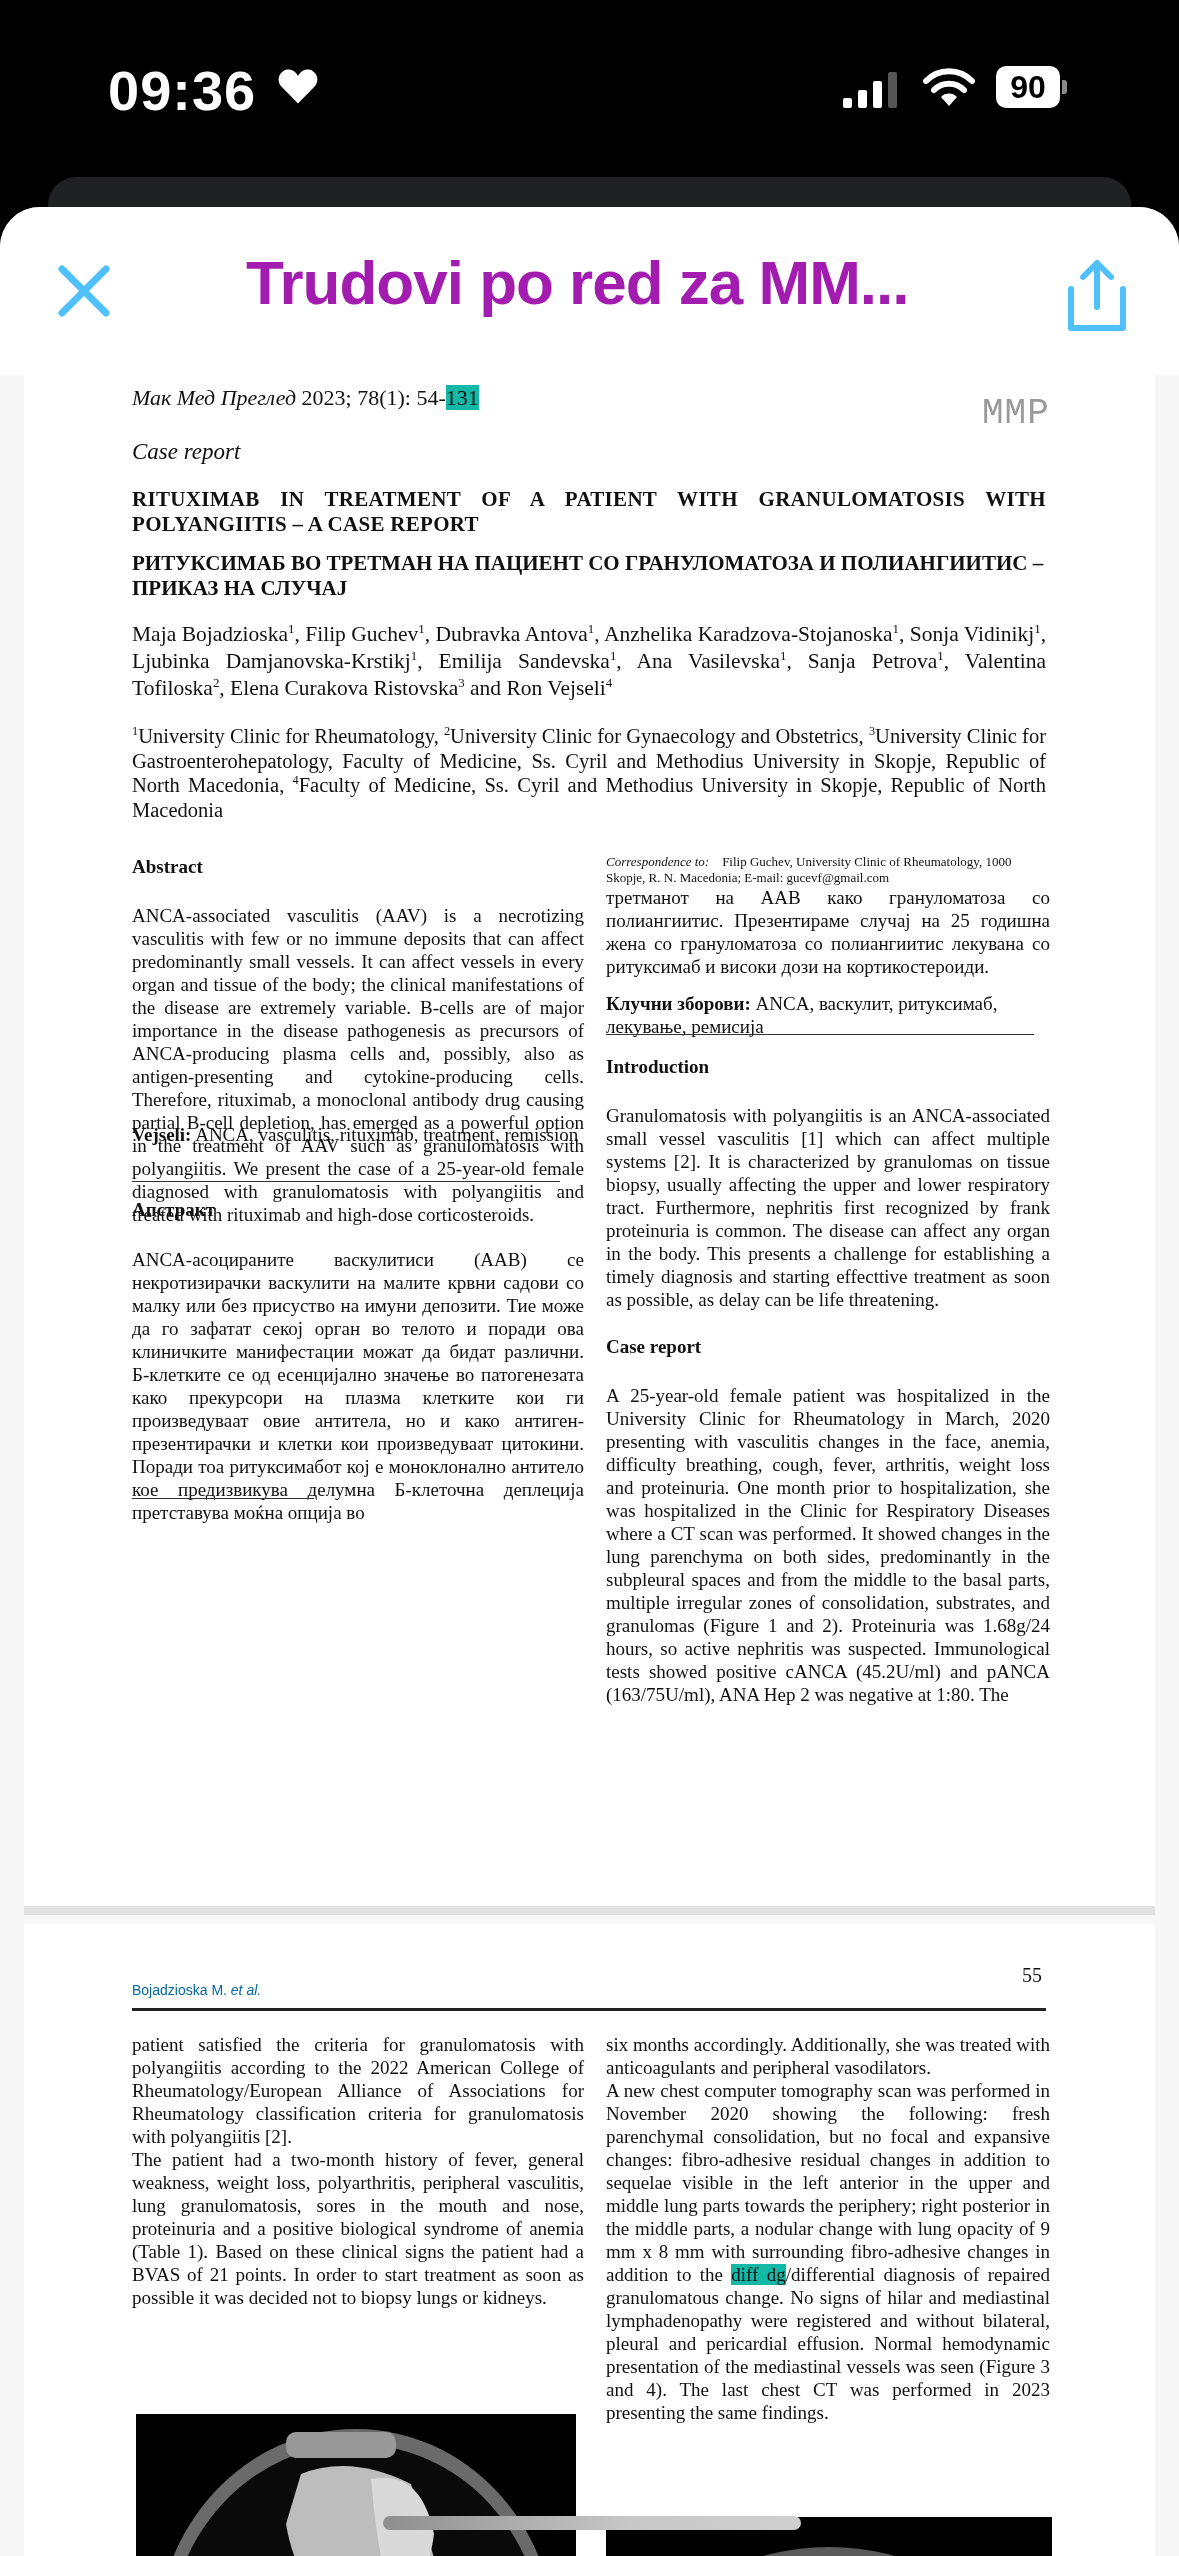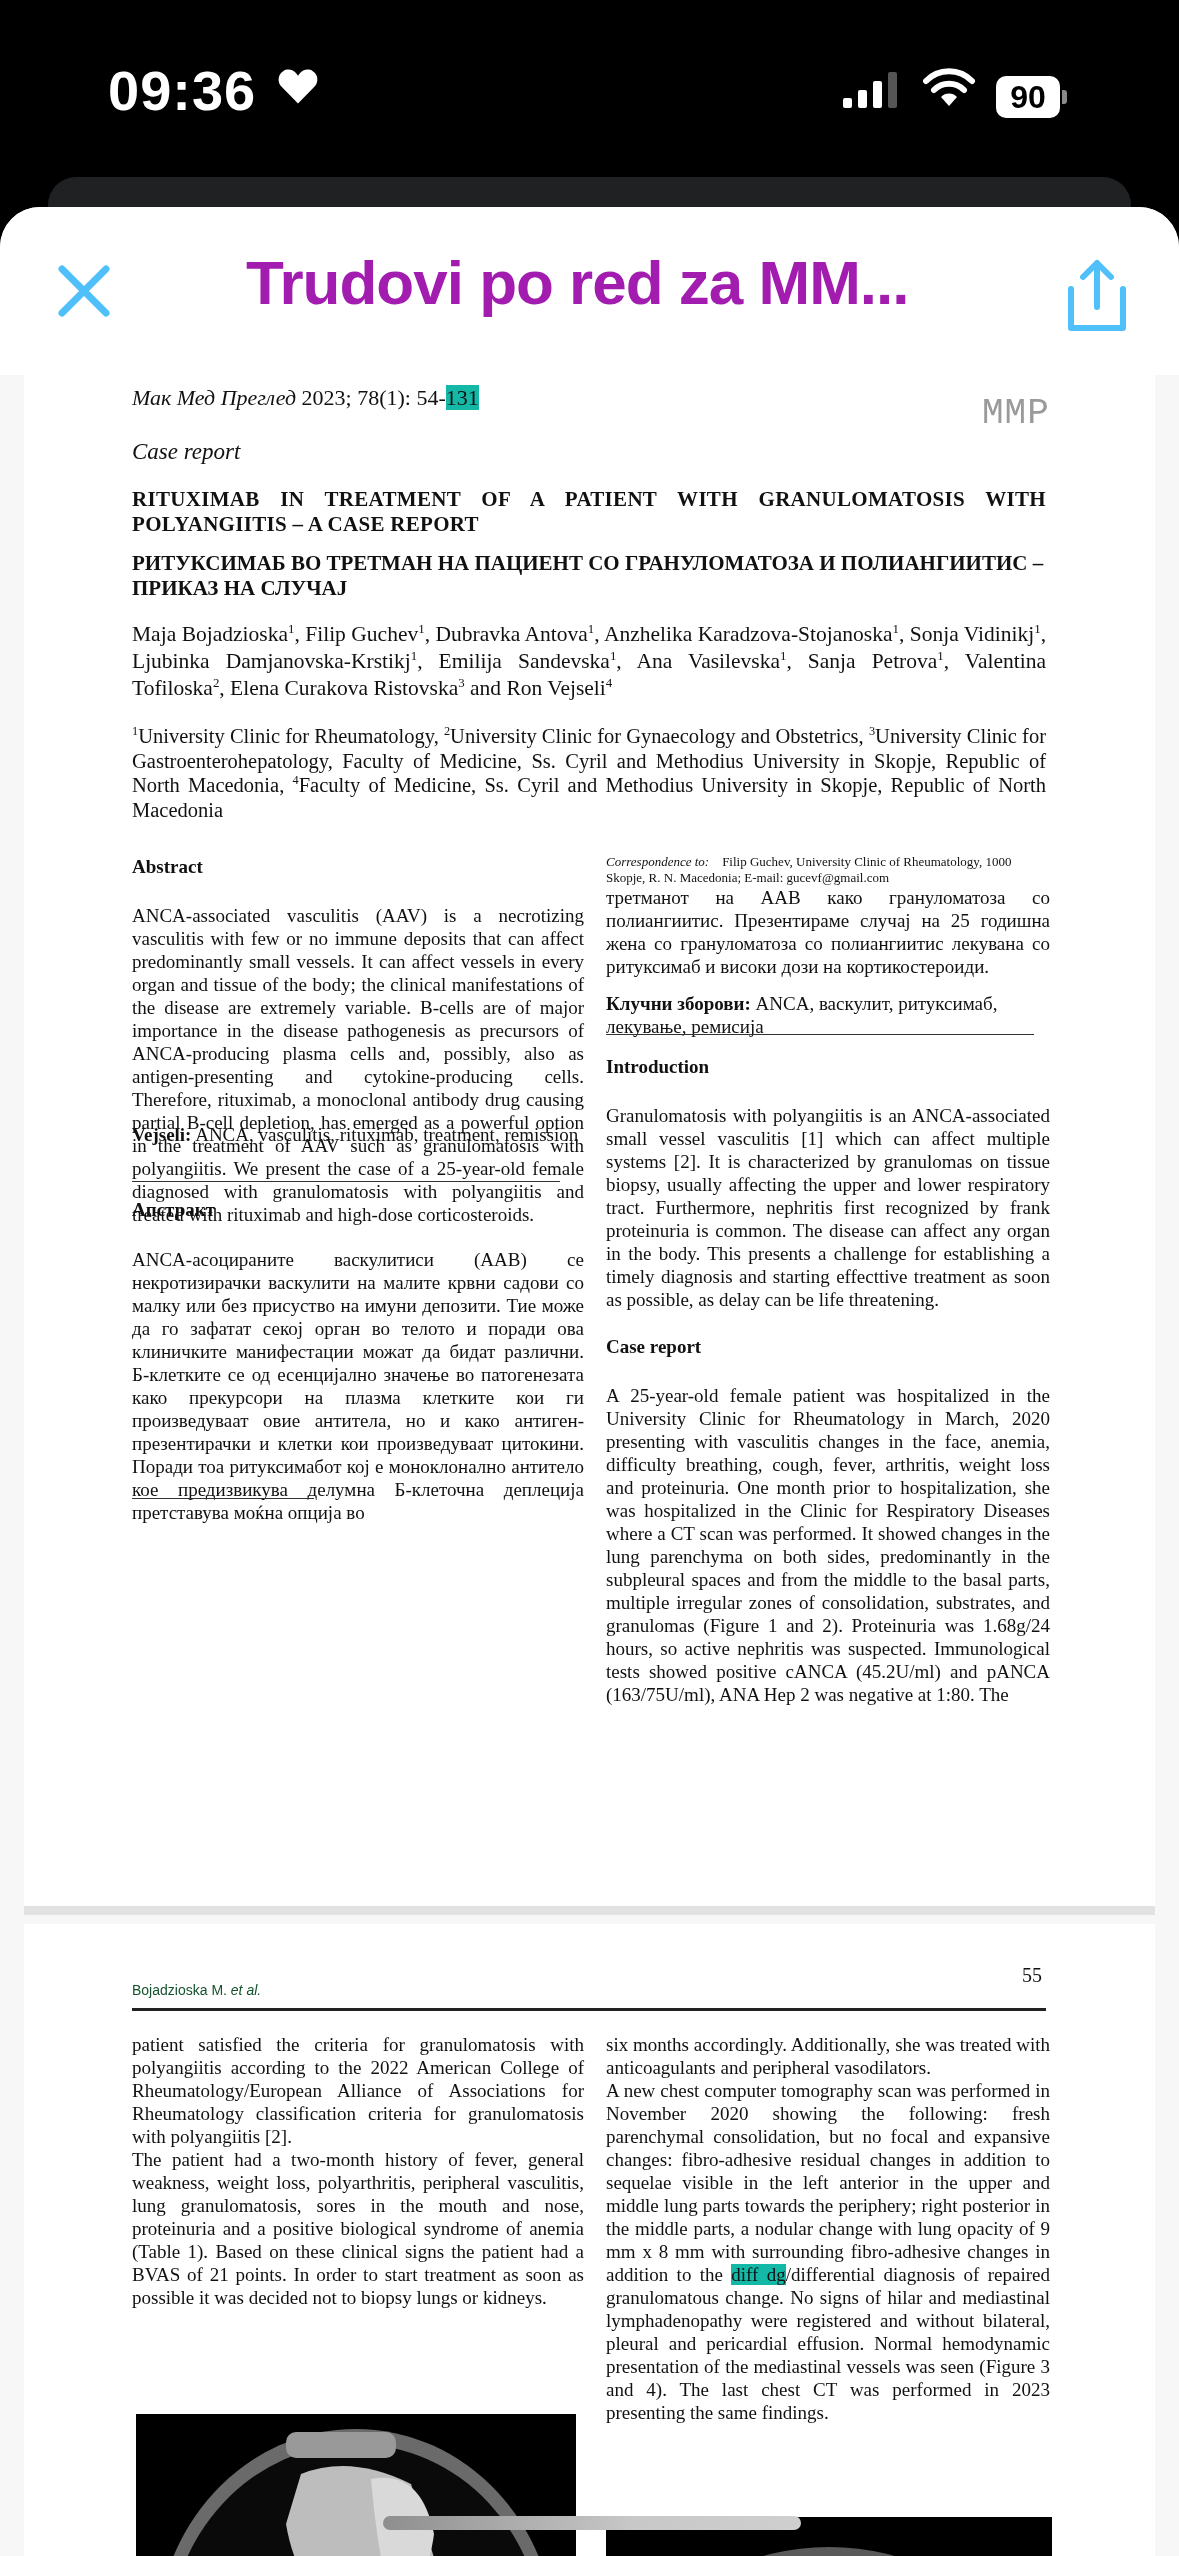--- a/index.html
+++ b/index.html
@@ -5,21 +5,21 @@
   * { box-sizing: border-box; margin: 0; padding: 0; }
   html, body { width: 1179px; height: 2556px; overflow: hidden; background: #000; }
   body { position: relative; font-family: "Liberation Serif", serif; }
 
   
   .status-bar { position: absolute; left: 0; top: 0; width: 1179px; height: 175px; background: #000; color: #fff; }
   .status-time { position: absolute; left: 108px; top: 58px; font-family: "Liberation Sans", sans-serif; font-weight: 700; font-size: 56px; letter-spacing: 1px; }
   .status-heart { position: absolute; left: 276px; top: 64px; width: 44px; height: 44px; }
   .status-signal { position: absolute; left: 843px; top: 72px; width: 58px; height: 36px; }
   .status-wifi { position: absolute; left: 922px; top: 66px; width: 54px; height: 42px; }
-  .status-battery { position: absolute; left: 996px; top: 76px; width: 72px; height: 54px; }
+  .status-battery { position: absolute; left: 996px; top: 66px; width: 72px; height: 54px; }
   .battery-body { position: absolute; left: 0; top: 0; width: 64px; height: 42px; background: #fff; border-radius: 10px; color: #000; font-family: "Liberation Sans", sans-serif; font-weight: 700; font-size: 32px; text-align: center; line-height: 42px; }
   .battery-nub { position: absolute; left: 66px; top: 14px; width: 5px; height: 14px; background: #8a8a8a; border-radius: 0 3px 3px 0; }
 
   
   .back-card { position: absolute; left: 48px; top: 177px; width: 1083px; height: 60px; background: #1f2123; border-radius: 28px 28px 0 0; }
 
   
   .sheet { position: absolute; left: 0; top: 207px; width: 1179px; height: 2349px; background: #f7f7f7; border-radius: 40px 40px 0 0; overflow: hidden; }
   .nav-bar { position: absolute; left: 0; top: 0; width: 1179px; height: 168px; background: #fff; }
   .close-btn { position: absolute; left: 52px; top: 52px; width: 64px; height: 64px; }
@@ -47,21 +47,21 @@
   .col-left { left: 108px; width: 452px; }
   .col-right { left: 582px; width: 444px; }
   .h-sec { font-weight: 700; font-size: 19px; }
   .para { font-size: 19px; line-height: 23px; text-align: justify; }
   .rule { position: absolute; height: 1px; background: #333; }
 
   .corr { font-size: 13px; line-height: 16px; }
   .corr i { font-style: italic; }
 
   
-  .running-head { left: 108px; top: 58px; font-family: "Liberation Sans", sans-serif; font-size: 14px; color: #14532d; }
+  .running-head { left: 108px; top: 58px; font-family: "Liberation Sans", sans-serif; font-size: 14px; color: #0369a1; }
   .page-num { left: 998px; top: 40px; font-size: 20px; }
   .head-rule { position: absolute; left: 108px; top: 84px; width: 914px; height: 3px; background: #222; }
 
   .ct-img { position: absolute; background: #000; overflow: hidden; }
   .ct-left { left: 112px; top: 490px; width: 440px; height: 210px; }
   .ct-right { left: 582px; top: 593px; width: 446px; height: 110px; }
 
   
   .home-indicator { position: absolute; left: 383px; top: 2516px; width: 418px; height: 14px; border-radius: 7px; background: linear-gradient(90deg, #8e8e8e, #c8c8c8 60%, #cfcfcf); }
 </style>

